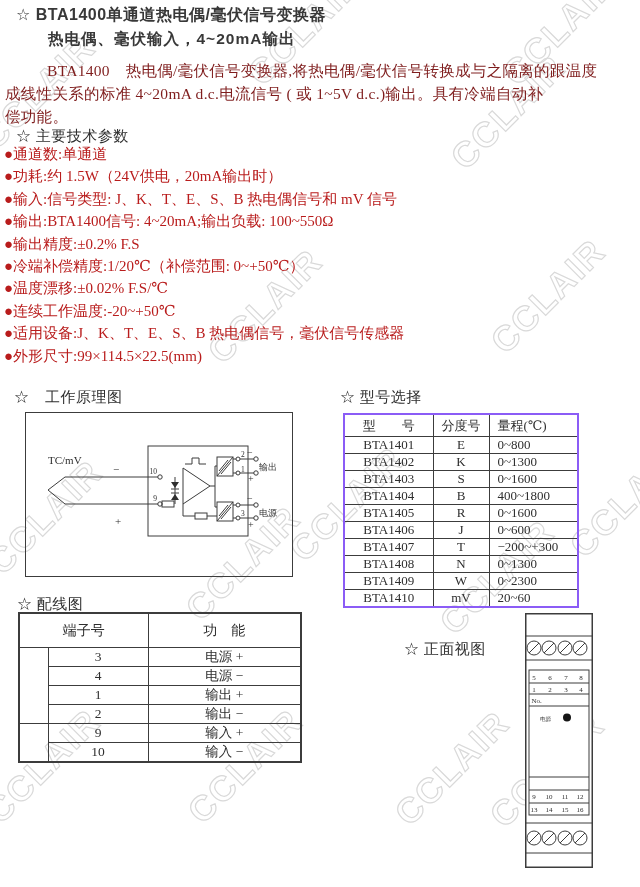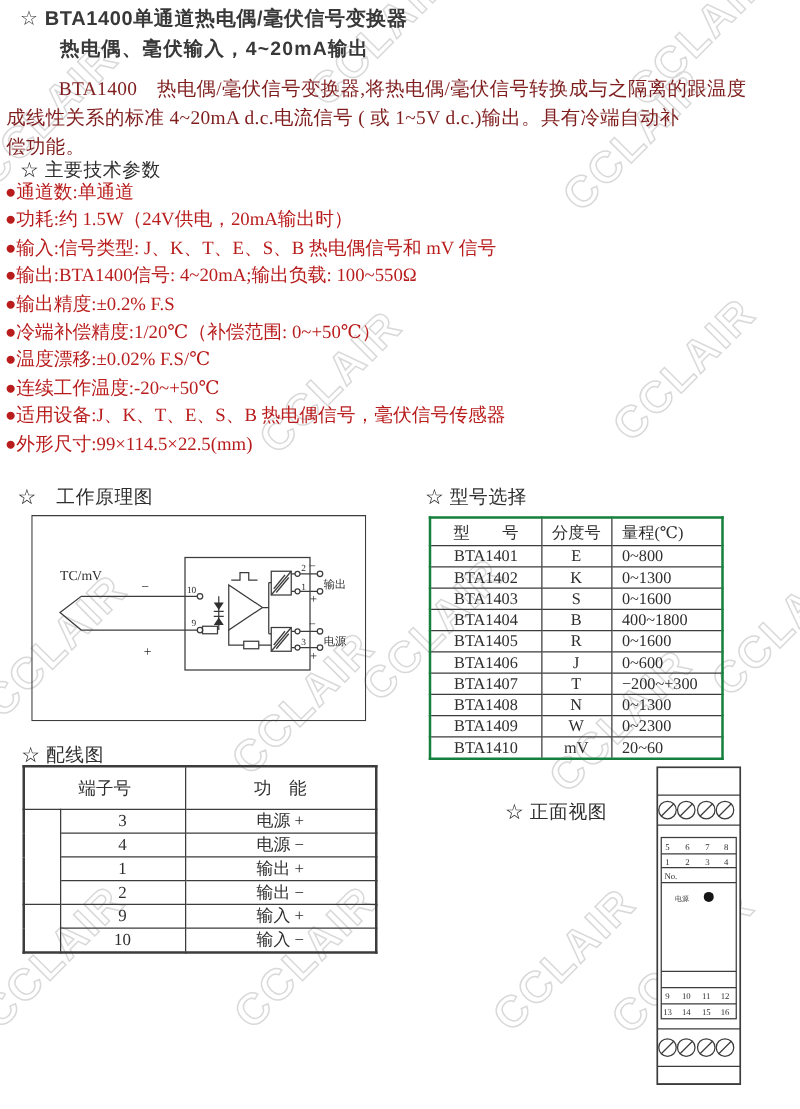--- a/index.html
+++ b/index.html
@@ -16,21 +16,21 @@
   .doc-title{font-family:"Liberation Sans","DejaVu Sans",sans-serif;font-weight:bold;
              font-size:16px;letter-spacing:0.5px;color:#383838;white-space:nowrap;}
   .doc-subtitle{font-family:"Liberation Sans","DejaVu Sans",sans-serif;font-weight:bold;
              font-size:15.5px;letter-spacing:1px;color:#383838;white-space:nowrap;}
   .intro-line{font-size:15.5px;letter-spacing:0.3px;white-space:nowrap;color:#7f1d1d;}
   .sec-heading{font-size:15px;white-space:nowrap;color:#2e2e2e;letter-spacing:0.5px;}
   .specs-list{font-size:15px;line-height:22.4px;color:#b91c1c;}
   .spec-item{white-space:nowrap;}
   .spec-item.cont{padding-left:57px;}
   table{border-collapse:collapse;table-layout:fixed;background:transparent;}
-  .models-table{width:234px;border:2px solid #15803d;font-size:13px;}
+  .models-table{width:234px;border:2px solid #8b5cf6;font-size:13px;}
   .models-table th,.models-table td{border:1px solid #3c3c3c;padding:0;font-weight:normal;
       color:#2e2e2e;overflow:hidden;white-space:nowrap;}
   .models-table th{height:21px;text-align:center;}
   .models-table td{height:15.3px;text-align:center;}
   .models-table td.range,.models-table th.range{text-align:left;padding-left:8px;}
   .wiring-table{width:282px;border:2px solid #3c3c3c;font-size:13.5px;}
   .wiring-table th,.wiring-table td{border:1px solid #3c3c3c;padding:0;font-weight:normal;
       color:#2e2e2e;text-align:center;white-space:nowrap;}
   .wiring-table th{height:33px;font-size:14px;}
   .wiring-table td{height:15.2px;}

